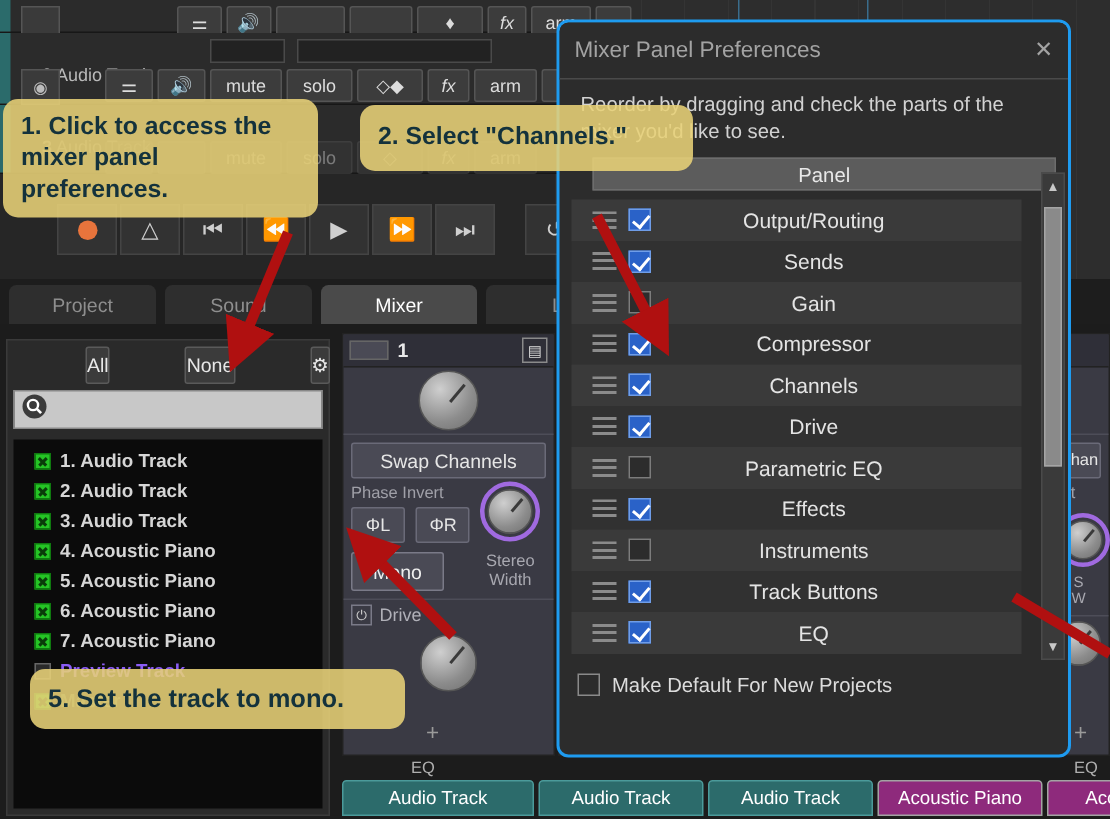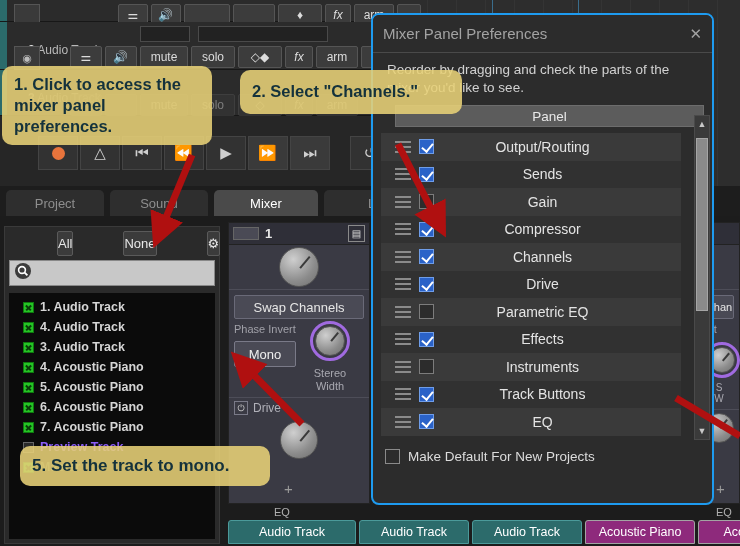--- a/index.html
+++ b/index.html
@@ -248,21 +248,21 @@
             </svg>
         </span>
       </div>
       <div class="sb-list">
         <div class="sb-item">
             <span class="cbx-green"></span>
             <span>1. Audio Track</span>
           </div>
         <div class="sb-item">
             <span class="cbx-green"></span>
-            <span>4. Audio Track</span>
+            <span>2. Audio Track</span>
           </div>
         <div class="sb-item">
             <span class="cbx-green"></span>
             <span>3. Audio Track</span>
           </div>
         <div class="sb-item">
             <span class="cbx-green"></span>
             <span>4. Acoustic Piano</span>
           </div>
         <div class="sb-item">
@@ -300,20 +300,24 @@
       <div style="height:44px;display:flex;align-items:center;justify-content:center">
         <div class="knob" style="width:40px;height:40px">
             <div class="ptr"></div>
           </div>
       </div>
       <div class="strip-sec">
         <div class="wide-btn">Swap Channels</div>
         <div style="display:flex;">
           <div style="flex:none">
             <div class="minilbl">Phase Invert</div>
+            <div>
+              <span class="phbtn">ΦL</span>
+              <span class="phbtn">ΦR</span>
+            </div>
             <div style="margin-top:6px">
                 <div class="monobtn">Mono</div>
               </div>
           </div>
           <div style="flex:1;text-align:center;padding-top:2px">
             <div class="ring-purple" style="display:inline-block">
               <div class="knob" style="width:30px;height:30px">
                   <div class="ptr"></div>
                 </div>
             </div>

